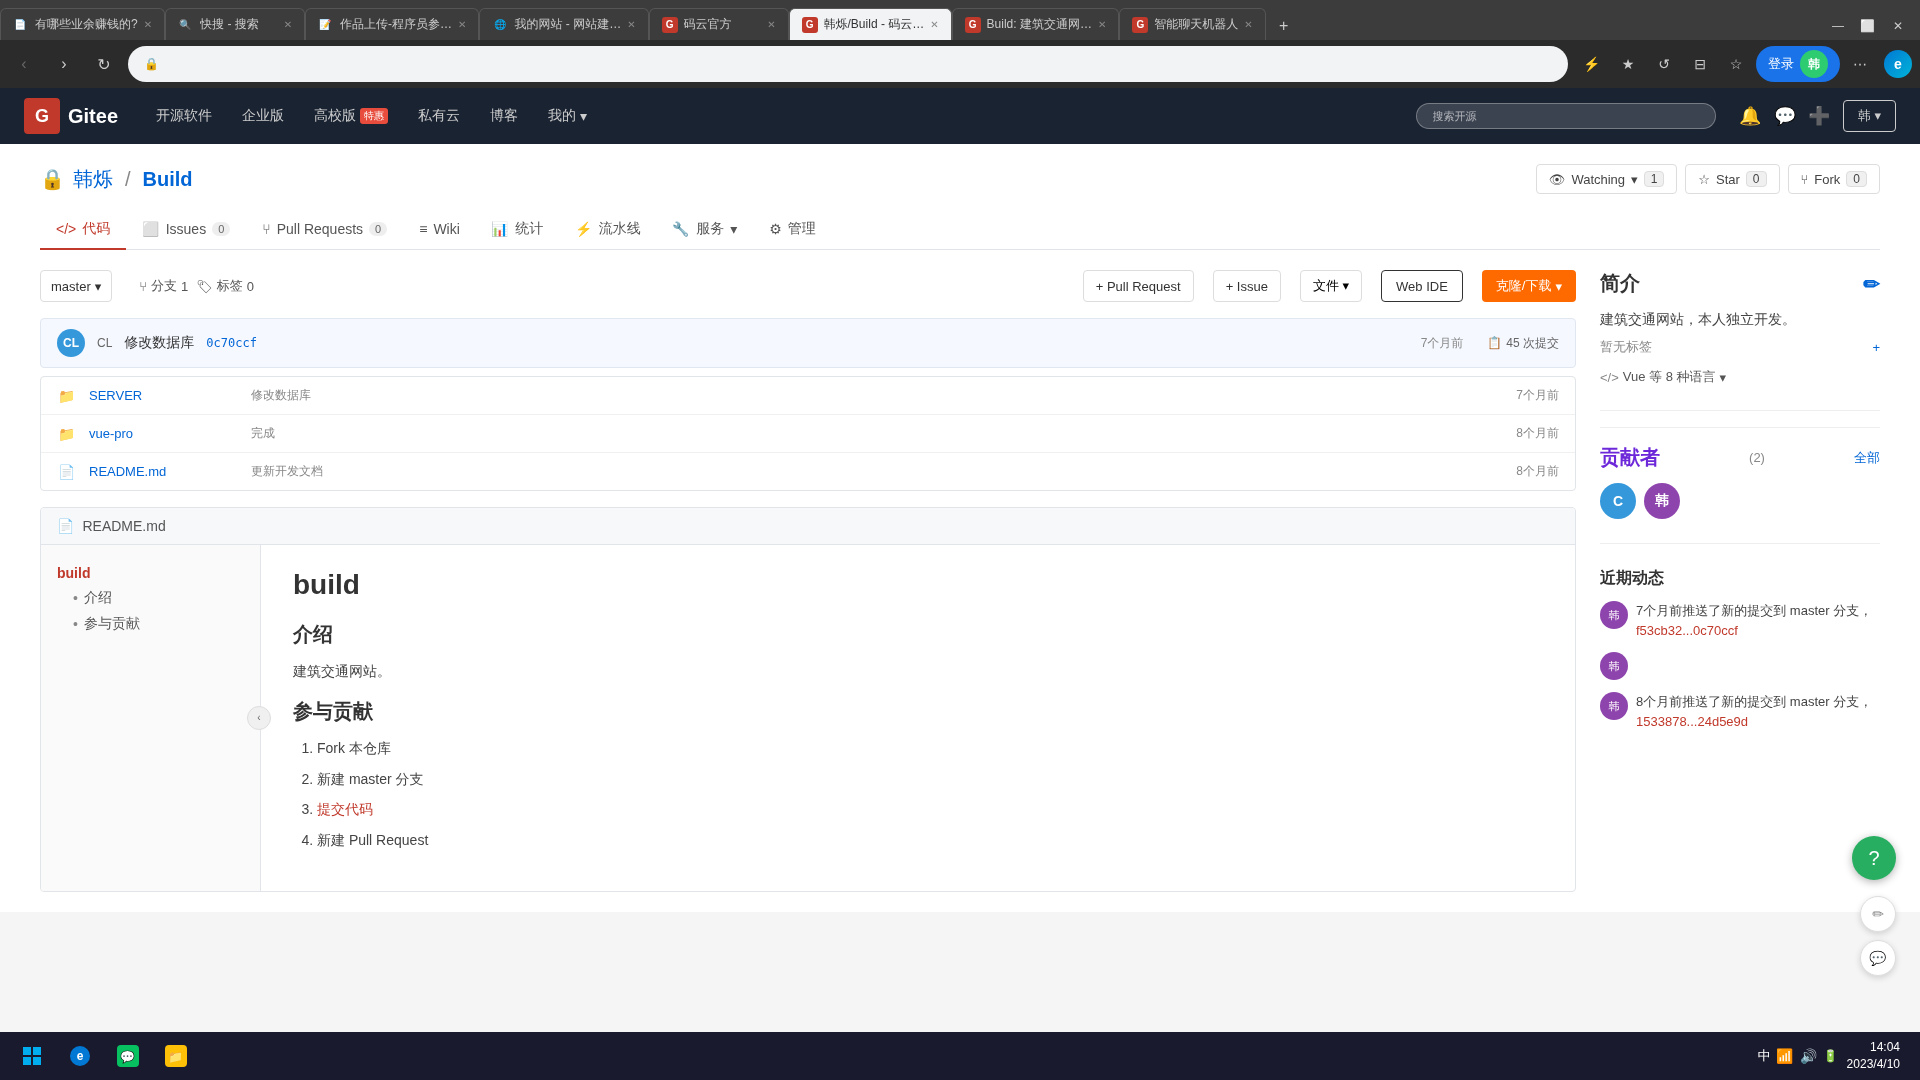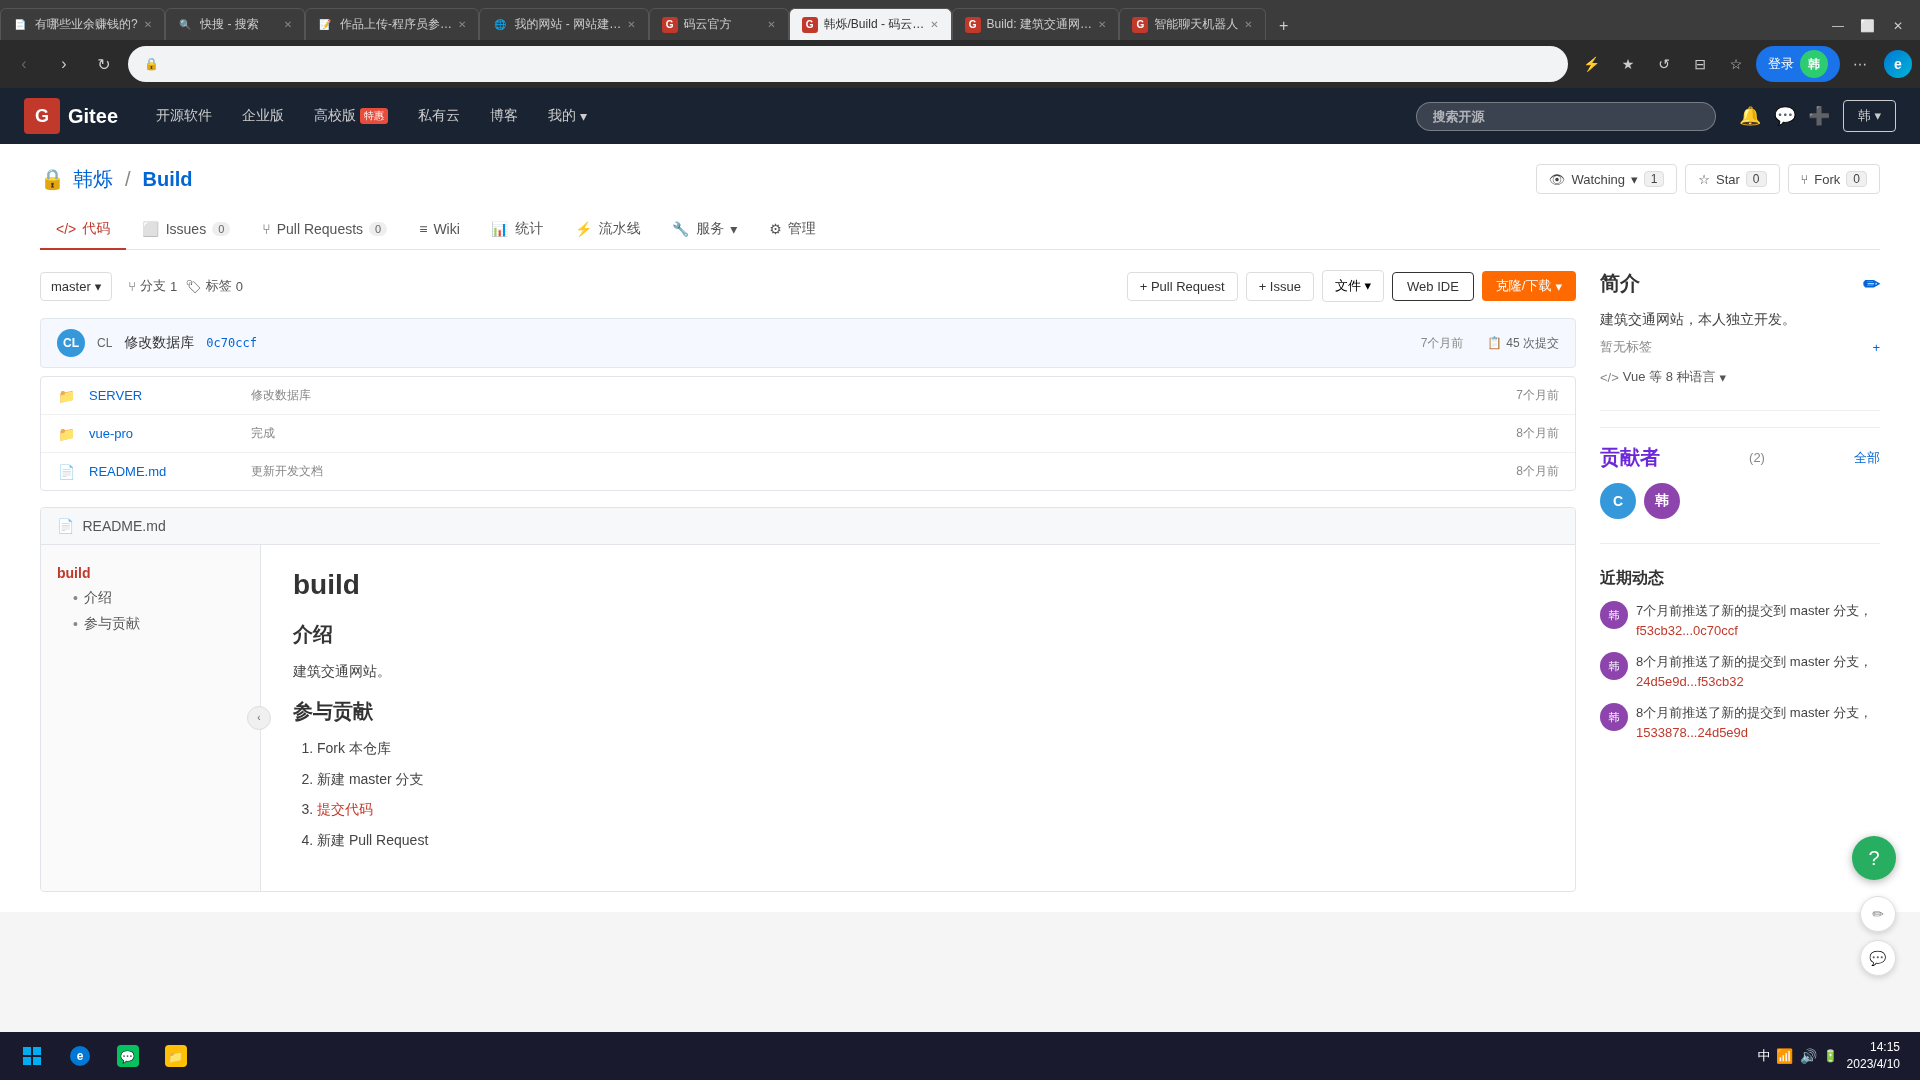--- a/index.html
+++ b/index.html
@@ -33,21 +33,21 @@
     .page-wrapper { background: white; width: 1920px; }
 
     
     .gitee-header { background: #1a2332; display: flex; align-items: center; padding: 0 24px; height: 56px; gap: 24px; }
     .gitee-logo { display: flex; align-items: center; gap: 8px; color: white; font-size: 20px; font-weight: bold; }
     .gitee-logo-icon { width: 36px; height: 36px; background: #c0392b; border-radius: 4px; display: flex; align-items: center; justify-content: center; color: white; font-size: 18px; font-weight: bold; }
     .gitee-nav { display: flex; align-items: center; gap: 2px; }
     .gitee-nav-item { color: #ccc; padding: 8px 14px; cursor: pointer; font-size: 14px; border-radius: 4px; display: flex; align-items: center; gap: 4px; }
     .badge-special { background: #e74c3c; color: white; font-size: 10px; padding: 1px 4px; border-radius: 3px; }
     .gitee-search { flex: 1; max-width: 300px; margin-left: auto; }
-    .gitee-search input { width: 100%; background: rgba(255,255,255,0.15); border: 1px solid rgba(255,255,255,0.3); border-radius: 20px; padding: 6px 16px; color: white; font-size: 13px; outline: none; font-weight: bold; }
+    .gitee-search input { width: 100%; background: rgba(255,255,255,0.15); border: 1px solid rgba(255,255,255,0.3); border-radius: 20px; padding: 6px 16px; color: white; font-size: 11px; outline: none; }
     .gitee-search input::placeholder { color: rgba(255,255,255,0.6); }
     .gitee-header-right { display: flex; align-items: center; gap: 12px; }
     .header-icon-btn { color: #ccc; cursor: pointer; font-size: 18px; }
     .login-btn { background: transparent; border: 1px solid #ccc; color: #ccc; padding: 6px 14px; border-radius: 4px; cursor: pointer; font-size: 13px; }
     .user-avatar-small { width: 28px; height: 28px; background: #2ecc71; border-radius: 50%; display: flex; align-items: center; justify-content: center; color: white; font-size: 12px; font-weight: bold; }
 
     
     .repo-content { background: white; max-width: 1920px; padding: 20px 40px; }
     .repo-header { display: flex; align-items: center; justify-content: space-between; margin-bottom: 16px; }
     .repo-title { display: flex; align-items: center; gap: 8px; font-size: 20px; }
@@ -59,21 +59,21 @@
     .action-btn { display: flex; align-items: center; gap: 6px; padding: 6px 12px; border: 1px solid #ddd; border-radius: 4px; background: white; cursor: pointer; font-size: 13px; color: #444; }
     .action-btn .count { background: #f0f0f0; border: 1px solid #ddd; border-radius: 4px; padding: 0 6px; font-size: 12px; }
 
     
     .repo-tabs { display: flex; align-items: center; border-bottom: 1px solid #e1e4e8; margin-bottom: 20px; gap: 0; }
     .repo-tab { padding: 10px 16px; cursor: pointer; font-size: 14px; color: #555; display: flex; align-items: center; gap: 6px; border-bottom: 2px solid transparent; margin-bottom: -1px; }
     .repo-tab.active { color: #c0392b; border-bottom-color: #c0392b; font-weight: 500; }
     .tab-badge { background: #eee; border-radius: 10px; padding: 1px 6px; font-size: 11px; color: #666; }
 
     
-    .branch-row { display: flex; align-items: center; gap: 8px; margin-bottom: 16px; flex-wrap: wrap; }
+    .branch-row { display: flex; gap: 19px; margin-bottom: 16px; flex-wrap: wrap; }
     .branch-select { display: flex; align-items: center; gap: 4px; padding: 6px 10px; border: 1px solid #ddd; border-radius: 4px; background: white; cursor: pointer; font-size: 13px; }
     .branch-info { display: flex; align-items: center; gap: 8px; color: #555; font-size: 13px; margin-left: 8px; }
     .branch-info-item { display: flex; align-items: center; gap: 4px; }
     .spacer { flex: 1; }
     .btn-outline { padding: 6px 12px; border: 1px solid #ddd; border-radius: 4px; background: white; cursor: pointer; font-size: 13px; color: #333; }
     .btn-primary { padding: 6px 14px; border: none; border-radius: 4px; background: #ff6a00; cursor: pointer; font-size: 13px; color: white; display: flex; align-items: center; gap: 4px; }
     .btn-webide { padding: 6px 14px; border: 1px solid #333; border-radius: 4px; background: white; cursor: pointer; font-size: 13px; color: #333; font-weight: 500; }
     .btn-file { padding: 6px 12px; border: 1px solid #ddd; border-radius: 4px; background: white; cursor: pointer; font-size: 13px; }
 
     
@@ -475,24 +475,20 @@
           <div class="activity-title">近期动态</div>
           <div class="activity-item">
             <div class="activity-avatar">韩</div>
             <div>
               <span>7个月前推送了新的提交到 master 分支，</span>
               <a class="activity-link">f53cb32...0c70ccf</a>
             </div>
           </div>
           <div class="activity-item">
             <div class="activity-avatar">韩</div>
-            <div>
-              <span>8个月前推送了新的提交到 master 分支，</span>
-              <a class="activity-link">24d5e9d...f53cb32</a>
-            </div>
           </div>
           <div class="activity-item">
             <div class="activity-avatar">韩</div>
             <div>
               <span>8个月前推送了新的提交到 master 分支，</span>
               <a class="activity-link">1533878...24d5e9d</a>
             </div>
           </div>
         </div>
       </div>
@@ -532,16 +528,16 @@
     </svg>
   </div>
   <div class="taskbar-spacer"></div>
   <div class="taskbar-sys">
     <span style="color:white; font-size:13px;">中</span>
     <span style="color:white; font-size:14px;">📶</span>
     <span style="color:white; font-size:14px;">🔊</span>
     <span style="color:white; font-size:12px;">🔋</span>
   </div>
   <div class="taskbar-time">
-    <div>14:15</div>
+    <div>14:04</div>
     <div>2023/4/10</div>
   </div>
 </div>
 
 </body></html>

